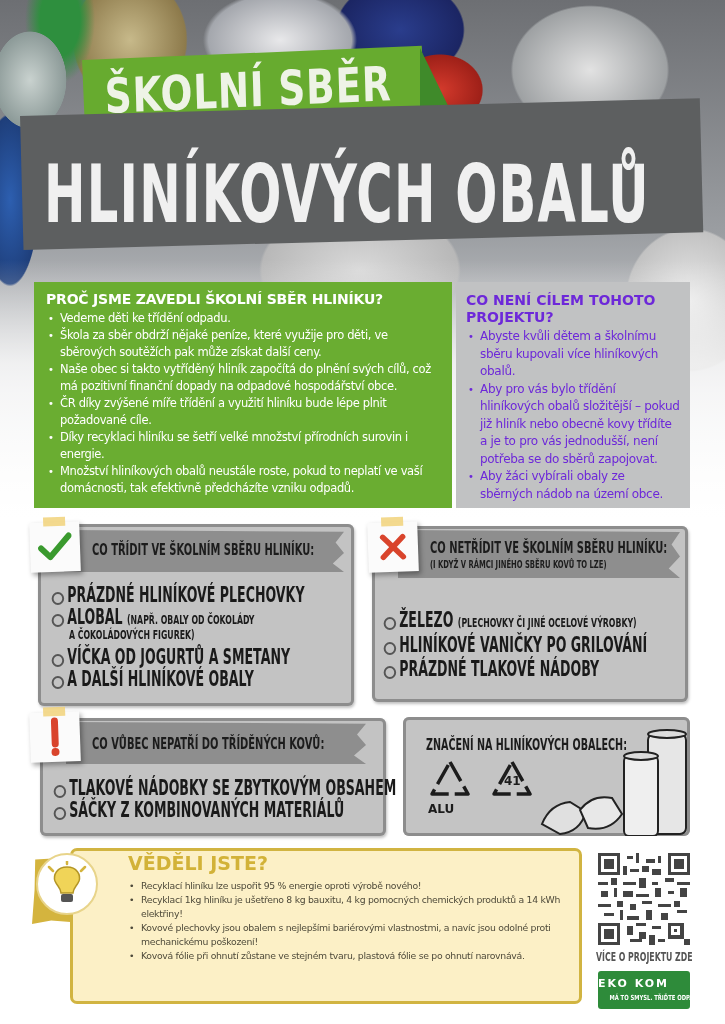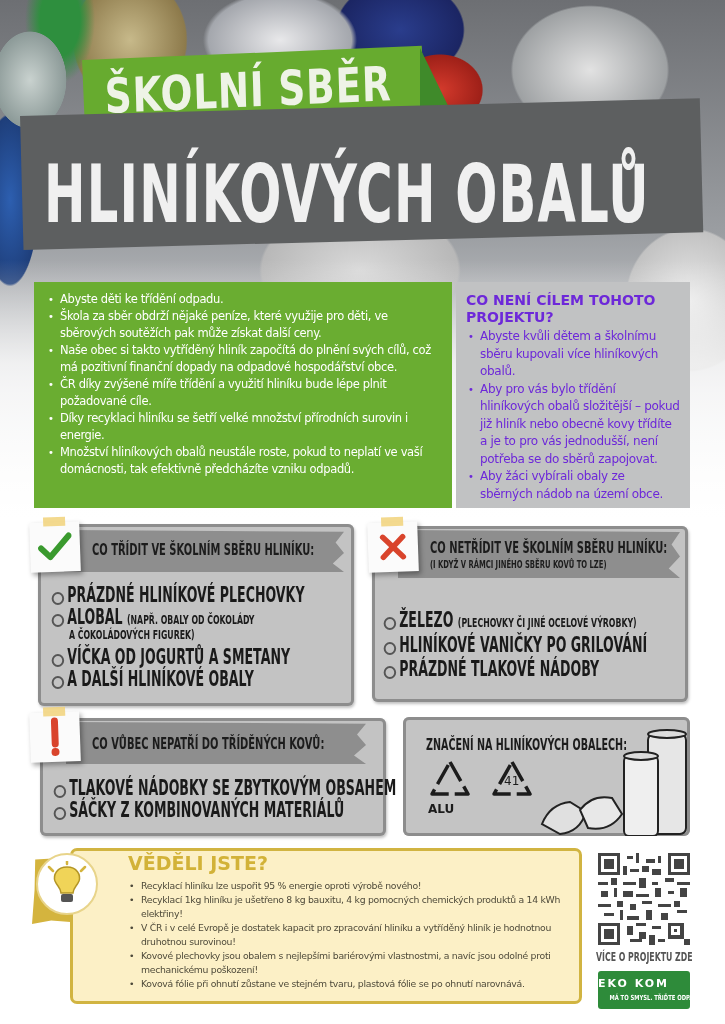--- a/index.html
+++ b/index.html
@@ -205,22 +205,23 @@
 <div class="hero"></div>
 <div class="hero-fade"></div>
 
 <div class="title-green"></div>
 <div class="title-green-shadow"></div>
 <div class="title-green-text">ŠKOLNÍ SBĚR</div>
 <div class="title-grey"></div>
 <div class="title-grey-text">HLINÍKOVÝCH OBALŮ</div>
 
 <div class="box-green">
+  <h2>PROČ JSME ZAVEDLI ŠKOLNÍ SBĚR HLINÍKU?</h2>
   <ul class="bullets">
-    <li>Abyste děti ke třídění odpadu.</li>
+    <li>Vedeme děti ke třídění odpadu.</li>
     <li>Škola za sběr obdrží nějaké peníze, které využije pro děti, ve sběrových soutěžích pak může získat další ceny.</li>
     <li>Naše obec si takto vytříděný hliník započítá do plnění svých cílů, což má pozitivní finanční dopady na odpadové hospodářství obce.</li>
     <li>ČR díky zvýšené míře třídění a využití hliníku bude lépe plnit požadované cíle.</li>
     <li>Díky recyklaci hliníku se šetří velké množství přírodních surovin i energie.</li>
     <li>Množství hliníkových obalů neustále roste, pokud to neplatí ve vaší domácnosti, tak efektivně předcházíte vzniku odpadů.</li>
   </ul>
 </div>
 
 <div class="box-grey">
   <h2>CO NENÍ CÍLEM TOHOTO PROJEKTU?</h2>
@@ -275,21 +276,21 @@
 
 <div class="mark-box"></div>
 <div class="mark-title">ZNAČENÍ NA HLINÍKOVÝCH OBALECH:</div>
 <svg style="position:absolute; left:427px; top:758px;" width="46" height="42" viewBox="0 0 46 42">
   <path d="M23 4 L41 36 L5 36 Z" fill="none" stroke="#1c1c1c" stroke-width="3.5" stroke-dasharray="22 6" stroke-linejoin="round"></path>
 </svg>
 <div class="alu-label">ALU</div>
 <svg style="position:absolute; left:489px; top:758px;" width="46" height="42" viewBox="0 0 46 42">
   <path d="M23 4 L41 36 L5 36 Z" fill="none" stroke="#1c1c1c" stroke-width="3.5" stroke-dasharray="22 6" stroke-linejoin="round"></path>
 </svg>
-<div style="position:absolute; left:504px; top:774px; font-family:'DejaVu Sans',sans-serif; font-weight:normal; font-size:12px; color:#1c1c1c;">41</div>
+<div style="position:absolute; left:504px; top:774px; font-family:'DejaVu Sans',sans-serif; font-weight:bold; font-size:12px; color:#1c1c1c;">41</div>
 <svg style="position:absolute; left:540px; top:724px;" width="150" height="112" viewBox="0 0 150 112">
   <rect x="108" y="10" width="38" height="100" rx="6" fill="#e6e6e6" stroke="#222" stroke-width="2"></rect>
   <ellipse cx="127" cy="10" rx="19" ry="4" fill="#ddd" stroke="#222" stroke-width="2"></ellipse>
   <rect x="84" y="32" width="34" height="80" rx="5" fill="#efefef" stroke="#222" stroke-width="2"></rect>
   <ellipse cx="101" cy="32" rx="17" ry="4" fill="#ddd" stroke="#222" stroke-width="2"></ellipse>
   <path d="M2 100 Q10 80 30 78 L46 88 Q40 108 20 110 Z" fill="#e0e0e0" stroke="#222" stroke-width="2"></path>
   <path d="M40 86 Q52 70 72 74 L82 90 Q70 108 48 104 Z" fill="#e8e8e8" stroke="#222" stroke-width="2"></path>
 </svg>
 
 <div class="dyk-bulb-bg"></div>
@@ -298,21 +299,20 @@
   <svg width="40" height="46" viewBox="0 0 40 46">
     <path d="M20 6 C10 6 6 14 8 20 C10 25 14 27 14 32 L26 32 C26 27 30 25 32 20 C34 14 30 6 20 6 Z" fill="#f0d458" stroke="#b39526" stroke-width="1.5"></path>
     <rect x="14" y="33" width="12" height="8" rx="2" fill="#555"></rect>
     <path d="M2 6 L6 10 M38 6 L34 10 M20 0 L20 3" stroke="#d4b43e" stroke-width="2.5" stroke-linecap="round"></path>
   </svg>
 </div>
 <div class="dyk-title">VĚDĚLI JSTE?</div>
 <ul class="dyk-list">
   <li>Recyklací hliníku lze uspořit 95 % energie oproti výrobě nového!</li>
   <li>Recyklací 1kg hliníku je ušetřeno 8 kg bauxitu, 4 kg pomocných chemických produktů a 14 kWh elektřiny!</li>
-  <li>V ČR i v celé Evropě je dostatek kapacit pro zpracování hliníku a vytříděný hliník je hodnotnou druhotnou surovinou!</li>
   <li>Kovové plechovky jsou obalem s nejlepšími bariérovými vlastnostmi, a navíc jsou odolné proti mechanickému poškození!</li>
   <li>Kovová fólie při ohnutí zůstane ve stejném tvaru, plastová fólie se po ohnutí narovnává.</li>
 </ul>
 
 <svg class="qr" viewBox="0 0 29 29" shape-rendering="crispEdges">
   <rect width="29" height="29" fill="#fff"></rect>
   <g fill="#444">
     <rect x="0" y="0" width="7" height="7"></rect>
       <rect x="1" y="1" width="5" height="5" fill="#fff"></rect>
       <rect x="2" y="2" width="3" height="3"></rect>

